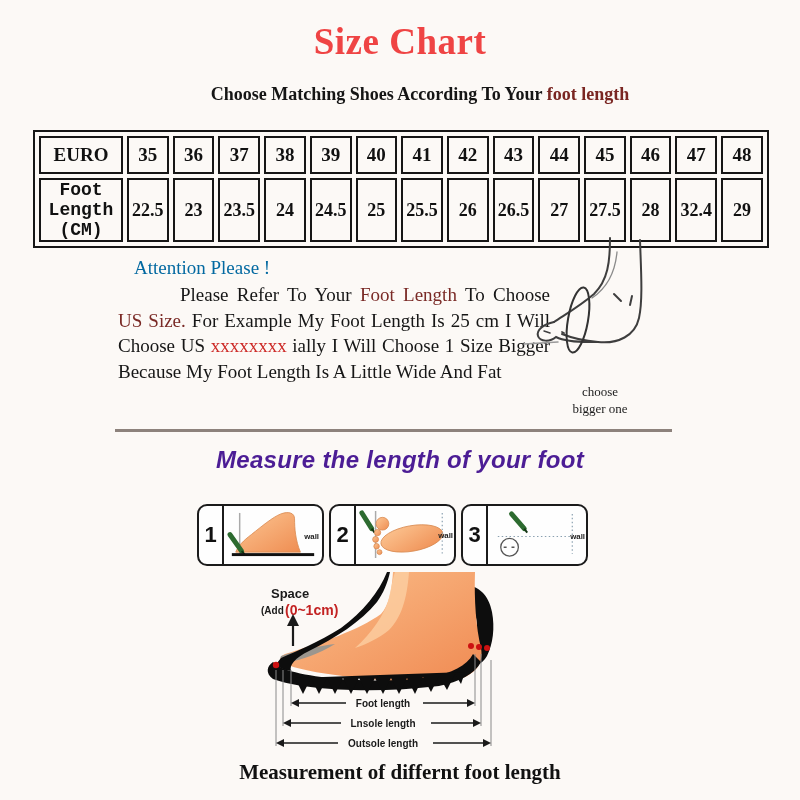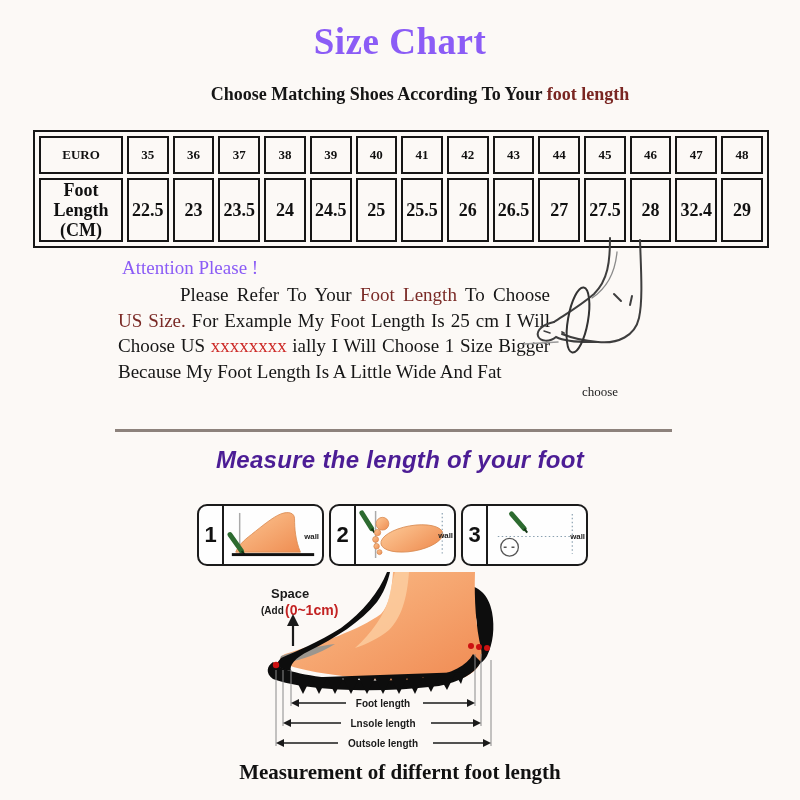--- a/index.html
+++ b/index.html
@@ -1,37 +1,37 @@
 <!DOCTYPE html>
 <html><head>
 <meta charset="utf-8">
 <style>
   html,body{margin:0;padding:0;background:#ffffff;}
   .canvas{position:relative;width:800px;height:800px;background:#fcf9f6;
           font-family:"Liberation Serif", serif;overflow:hidden;color:#161616;}
 
   .title{position:absolute;top:20px;left:0;width:800px;text-align:center;
-         font-size:37px;font-weight:bold;letter-spacing:.5px;color:#8b5cf6;}
+         font-size:37px;font-weight:bold;letter-spacing:.5px;color:#ef4444;}
   .subtitle{position:absolute;top:84px;left:0;width:800px;text-align:center;
             font-size:18px;font-weight:bold;color:#151515;padding-left:20px;}
   .subtitle .hl{color:#7a2622;}
 
   .tablewrap{position:absolute;left:33px;top:130px;width:736px;}
   table.size{width:100%;border-collapse:separate;border-spacing:4px;
              border:2px solid #161616;table-layout:fixed;}
   table.size td{border:2px solid #161616;text-align:center;vertical-align:middle;
                 font-weight:bold;color:#111;padding:0;}
-  tr.r1 td{height:34px;font-size:13px;}
+  tr.r1 td{height:34px;font-size:19px;}
   tr.r2 td{height:50px;font-size:18px;}
   td.hdr{font-size:19px;}
-  td.hdr2{font-size:15px;line-height:1.12;}
+  td.hdr2{font-size:15px;line-height:1.12;font-family:Liberation Mono, monospace;}
 
   .attention{position:absolute;left:118px;top:255px;width:432px;
              font-size:19px;line-height:1.36;text-align:justify;}
-  .attention .head{color:#8b5cf6;text-align:left;margin:0 0 1px 4px;font-size:19px;}
+  .attention .head{color:#0369a1;text-align:left;margin:0 0 1px 16px;font-size:19px;}
   .attention p{margin:0;text-indent:62px;}
   .maroon{color:#7a2a26;}
   .redx{color:#cd2a27;}
 
   .sketch{position:absolute;left:522px;top:234px;}
   .sketch-caption{position:absolute;left:535px;top:384px;width:130px;text-align:center;
                   font-size:13px;line-height:1.3;color:#1c1c1c;}
 
   .rule{position:absolute;left:115px;top:429px;width:557px;height:3px;background:#8d827c;}
 
@@ -134,20 +134,21 @@
       <path d="M22,97 l6,2" stroke-width="1.5"></path>
       <path d="M40,98 l2,1" stroke-width="1.8"></path>
       <path d="M92,60 l7,7"></path>
       <path d="M110,62 l-2,9"></path>
       <ellipse cx="56" cy="86" rx="10" ry="33" transform="rotate(10 56 86)" stroke="#333"></ellipse>
       <path d="M2,110 L36,108" stroke="#9a9a9a" stroke-width="1.5"></path>
     </g>
   </svg>
   <div class="sketch-caption">
     <div>choose</div>
+    <div>bigger one</div>
   </div>
 
   <div class="rule"></div>
 
   <div class="measure">Measure the length of your foot</div>
 
   <div class="steps">
 
     <div class="panel">
       <div class="panel-num">1</div>

